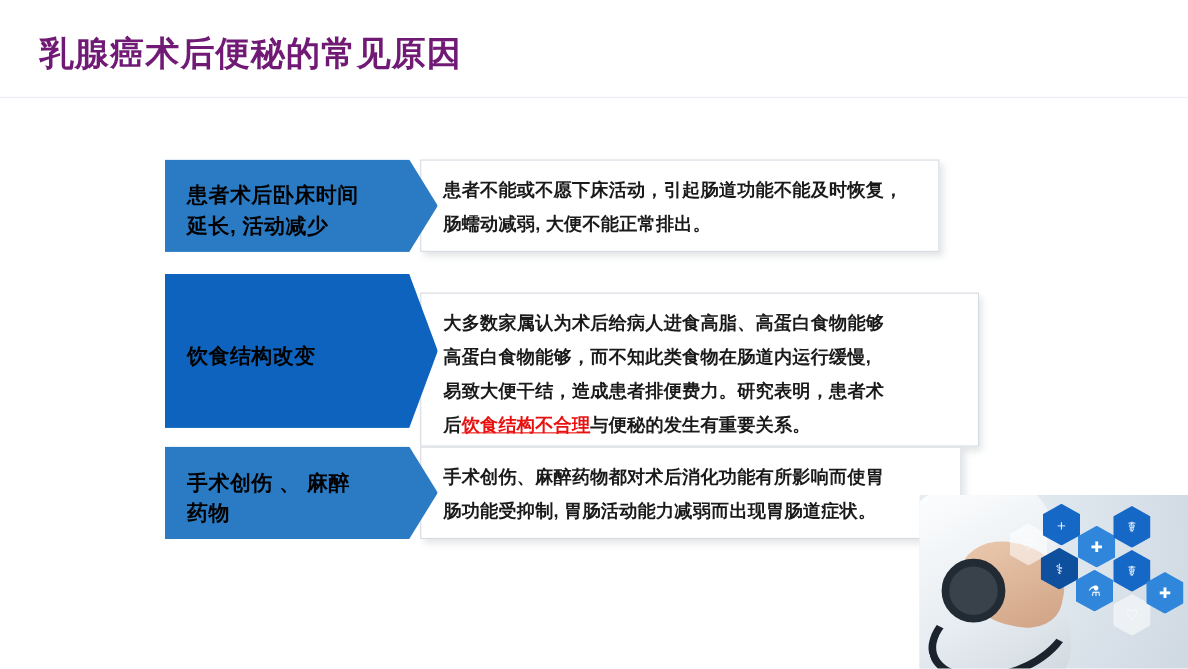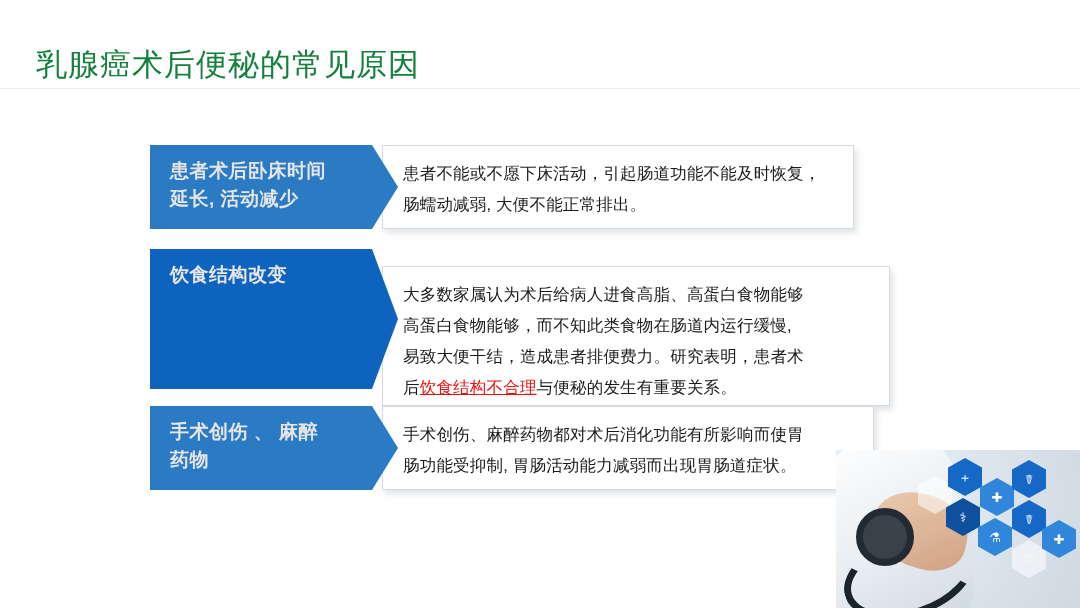--- a/index.html
+++ b/index.html
@@ -22,25 +22,24 @@
     background: #ffffff;
     overflow: hidden;
   }
 
   
   .title {
     position: absolute;
     left: 36px;
     top: 28px;
     font-size: 31px;
-    font-weight: normal;
-    color: #15803d;
+    font-weight: bold;
+    color: #701a75;
     letter-spacing: 1px;
     white-space: nowrap;
-    margin-top: 16px;
   }
   .title-rule {
     position: absolute;
     left: 0px;
     top: 88px;
     width: 1080px;
     height: 1px;
     background: #e9edf2;
   }
 
@@ -49,24 +48,24 @@
     position: absolute;
     display: block;
   }
 
   
   .chev {
     position: absolute;
     left: 0;
     top: 0;
     display: flex;
-    align-items: flex-start;
+    align-items: center;
     box-sizing: border-box;
     padding: 12px 18px 0 20px;
-    color: #e5e5e5;
+    color: #000000;
     font-weight: bold;
     font-size: 19px;
     line-height: 28px;
     letter-spacing: 0.5px;
   }
   .chev-light {
     background: #2b7bc4;
     clip-path: polygon(0 0, calc(100% - 26px) 0, 100% 50%, calc(100% - 26px) 100%, 0 100%);
   }
   .chev-strong {
@@ -79,20 +78,21 @@
     position: absolute;
     box-sizing: border-box;
     background: #ffffff;
     border: 1px solid #d6dbe1;
     box-shadow: 3px 4px 6px rgba(120,130,140,0.22);
     color: #1a1a1a;
     font-size: 16.5px;
     line-height: 31px;
     padding: 12px 16px 12px 20px;
     letter-spacing: 0.2px;
+    font-weight: bold;
   }
   .panel p {
     margin: 0;
   }
   .hl {
     color: #e8110f;
     text-decoration: underline;
   }
 
   

